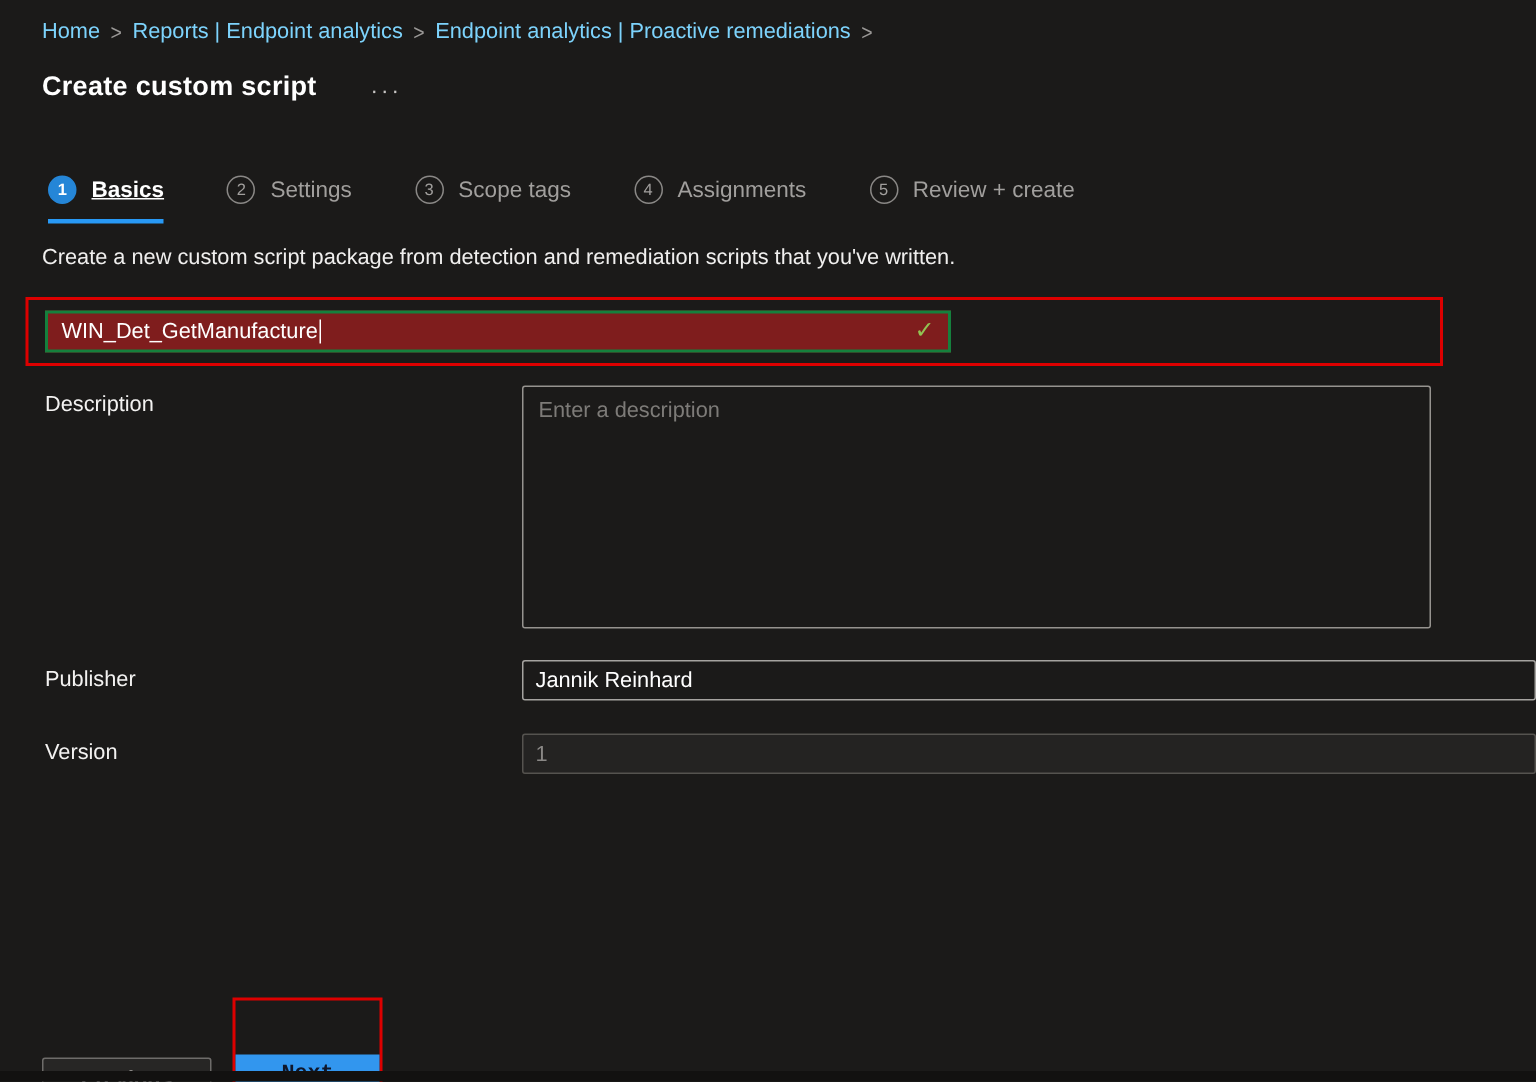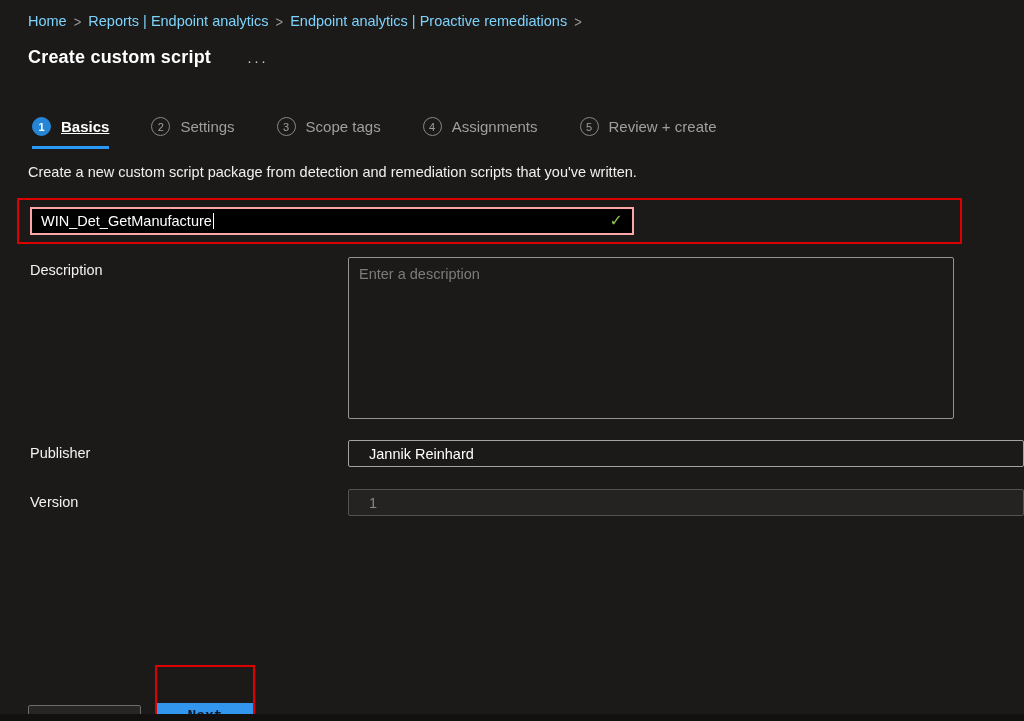--- a/index.html
+++ b/index.html
@@ -125,22 +125,22 @@
     padding: 7px 6px 7px 11px;
     display: flex;
     align-items: center;
   }
   .highlight-box .form-label { flex: 0 0 318px; padding-top: 0; }
 
   .fake-input {
     position: relative;
     width: 604px;
     height: 28px;
-    background: #000000;
-    border: 2px solid #fca5a5;
+    background: #7f1d1d;
+    border: 2px solid #15803d;
     display: flex;
     align-items: center;
     padding: 0 28px 0 9px;
     font-size: 14.5px;
     color: #ffffff;
     cursor: text;
   }
   .caret {
     display: inline-block;
     width: 1.5px; height: 16px;
@@ -172,21 +172,21 @@
 
   input.text-input {
     width: 714px;
     height: 27px;
     background: transparent;
     border: 1px solid #a5a3a0;
     border-radius: 2px;
     color: #ffffff;
     font-family: "Liberation Sans", "DejaVu Sans", sans-serif;
     font-size: 14.5px;
-    padding: 0 20px;
+    padding: 0 8px;
   }
   input.text-input:disabled,
   input.text-input.disabled {
     background: #242322;
     border: 1px solid #55534f;
     color: #8a8886;
   }
 
   .row-description { margin-top: 13px; }
   .row-publisher   { margin-top: 21px; }

